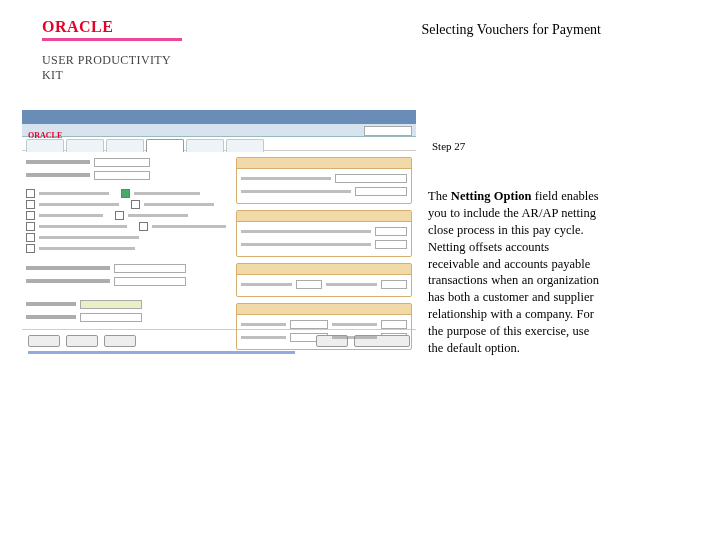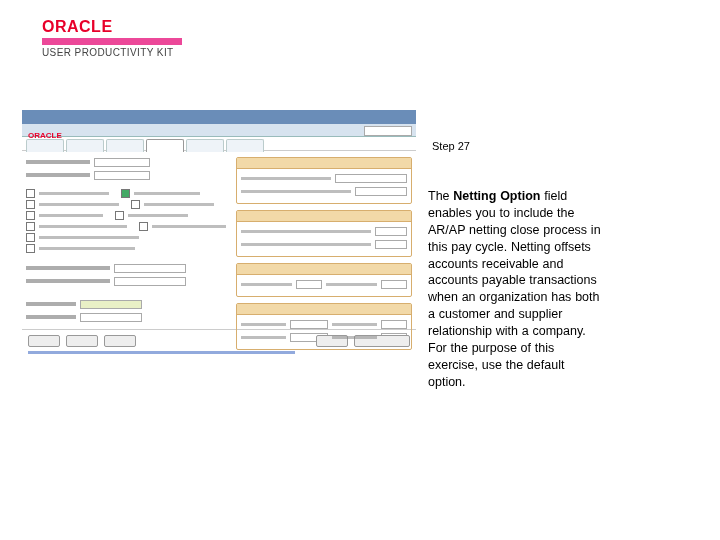--- a/index.html
+++ b/index.html
@@ -1,19 +1,19 @@
 <!DOCTYPE html>
 <html><head>
 <meta charset="utf-8">
 <style>
   html,body{margin:0;padding:0;width:720px;height:540px;font-family:Arial,Helvetica,sans-serif;background:#fff;color:#000;}
-  .page{position:relative;width:627px;height:540px;}
+  .page{position:relative;width:627px;height:540px;font-family:Liberation Serif, serif;}
   .logo{position:absolute;top:18px;left:42px;width:140px;}
   .logo-red{font-size:16px;font-weight:bold;color:#e8002a;letter-spacing:0.5px;}
-  .logo-sub{font-size:10px;color:#444;letter-spacing:0.4px;border-top:7px solid #ec4899;margin-top:2px;padding-top:2px;}
+  .logo-sub{font-size:12px;color:#444;letter-spacing:0.4px;border-top:3px solid #ec4899;margin-top:2px;padding-top:12px;}
   .title{position:absolute;top:22px;right:26px;font-size:14px;color:#000;}
   .step{position:absolute;top:140px;left:432px;font-size:11px;color:#000;}
   .desc{position:absolute;top:188px;left:428px;right:26px;font-size:12.5px;line-height:1.35;color:#000;word-spacing:0.3px;}
   .desc b{font-weight:bold;}
   .shot{position:absolute;top:110px;left:22px;width:394px;height:260px;background:#fff;}
   .shot-top{width:100%;height:14px;background:#6a8db8;}
   .shot-nav{width:100%;height:12px;background:#d7e3ef;border-bottom:1px solid #9bb;position:relative;}
   .shot-nav::after{content:"";position:absolute;right:4px;top:2px;width:46px;height:8px;background:#fff;border:1px solid #aaa;}
   .shot-logo{display:inline-block;margin:3px 6px 0 6px;font-size:8px;font-weight:bold;color:#e8002a;}
   .shot-tabs{width:100%;height:14px;background:#fff;border-bottom:1px solid #ccc;display:flex;gap:2px;padding:0 4px;box-sizing:border-box;}
@@ -42,20 +42,21 @@
 </style>
 </head>
 <body>
 
 <div class="page">
   <div class="logo">
     <div class="logo-red">ORACLE</div>
     <div class="logo-sub">USER PRODUCTIVITY KIT</div>
   </div>
 
+  <div class="title">Selecting Vouchers for Payment</div>
 
   <div class="step">Step 27</div>
 
   <div class="desc">
     <span>The </span><b>Netting Option</b><span> field enables you to include the AR/AP netting close process in this pay cycle. Netting offsets accounts receivable and accounts payable transactions when an organization has both a customer and supplier relationship with a company. For the purpose of this exercise, use the default option.</span>
   </div>
 
   <div class="shot">
     <div class="shot-top"></div>
     <div class="shot-nav">

